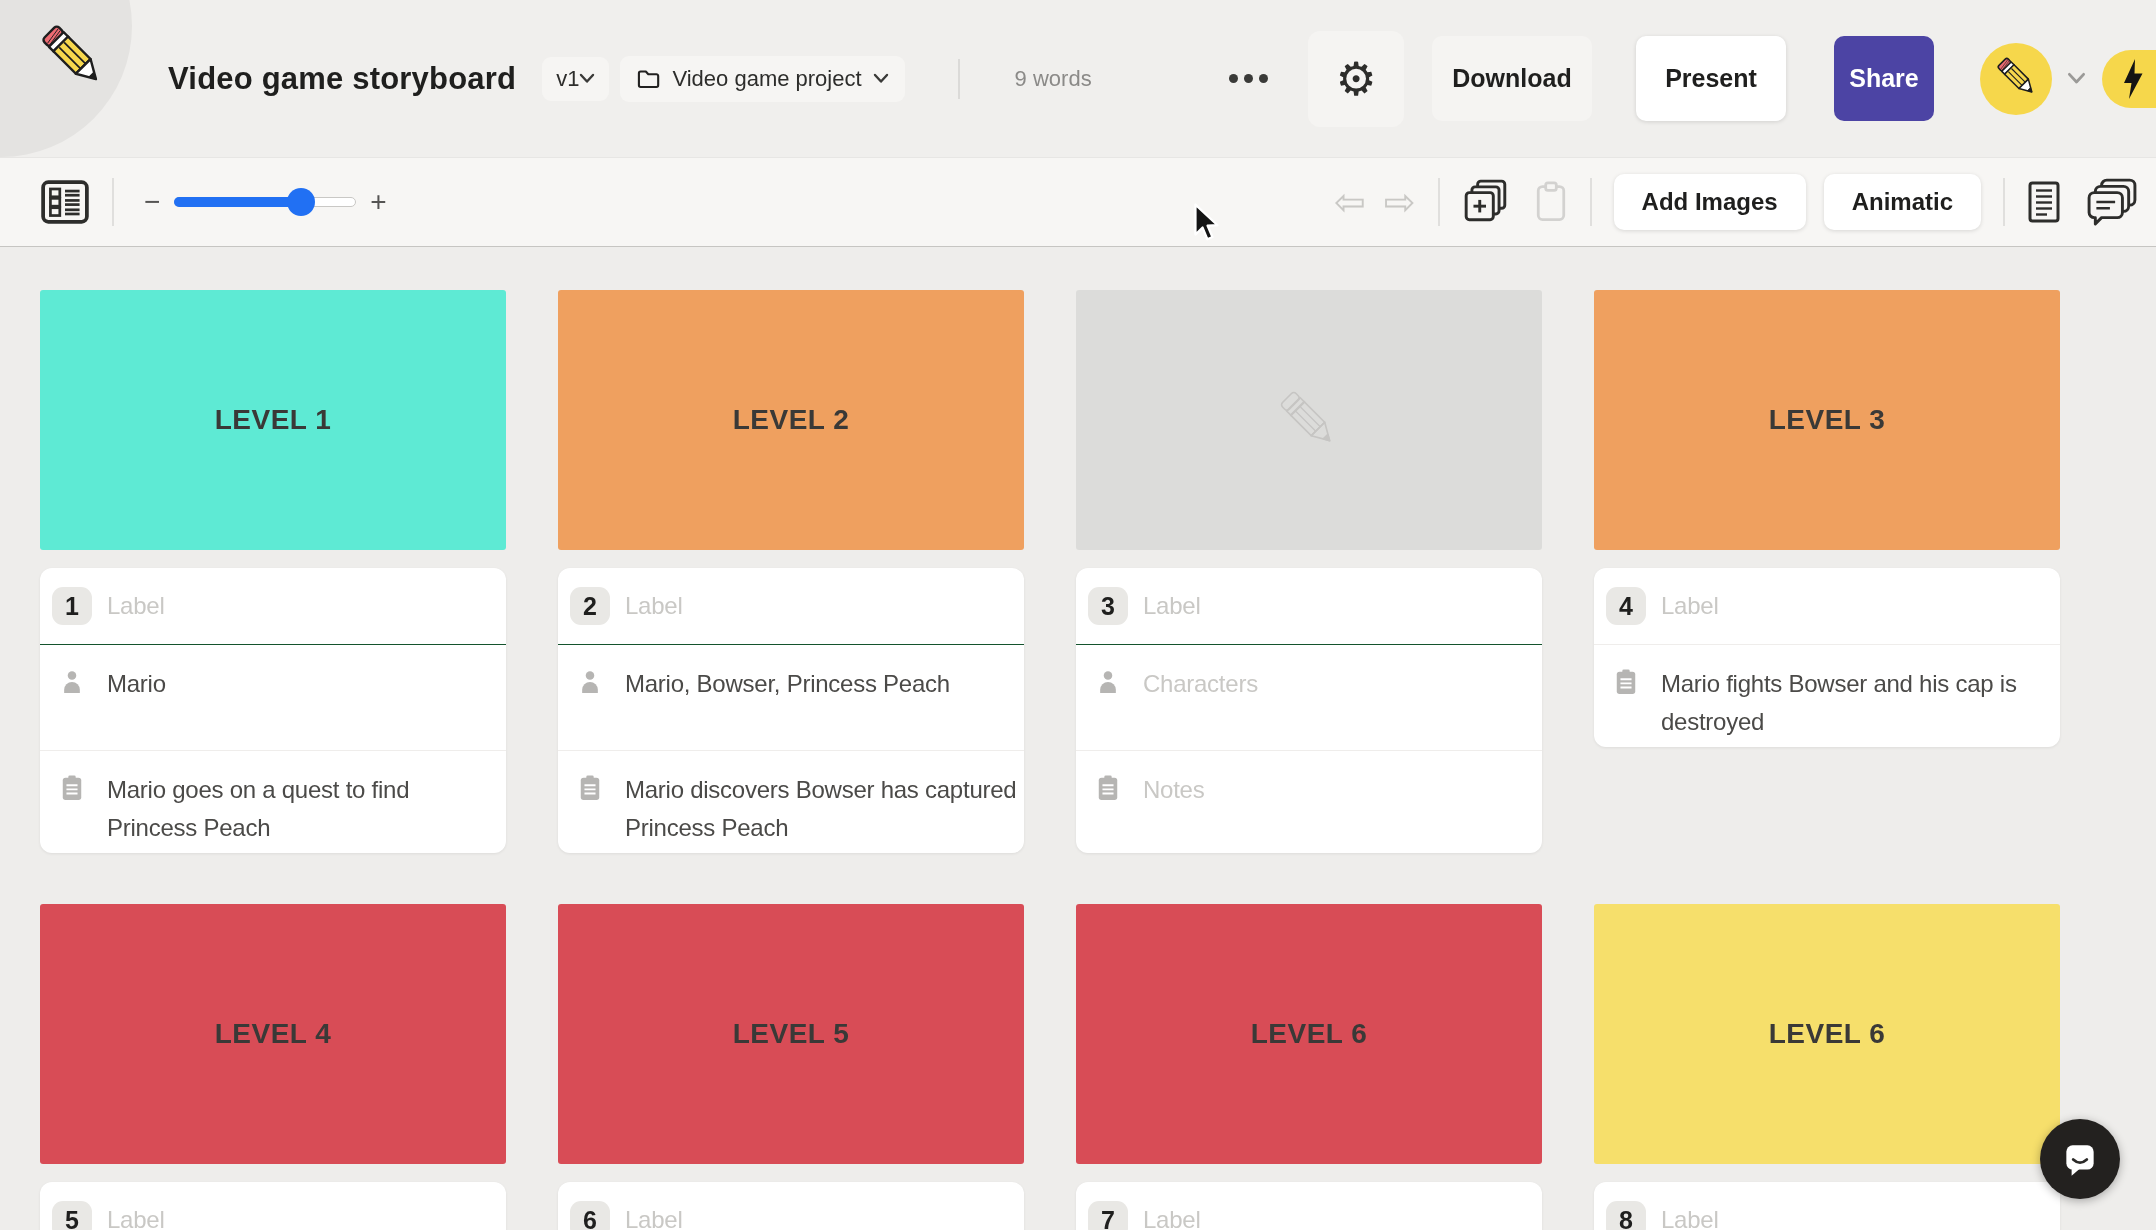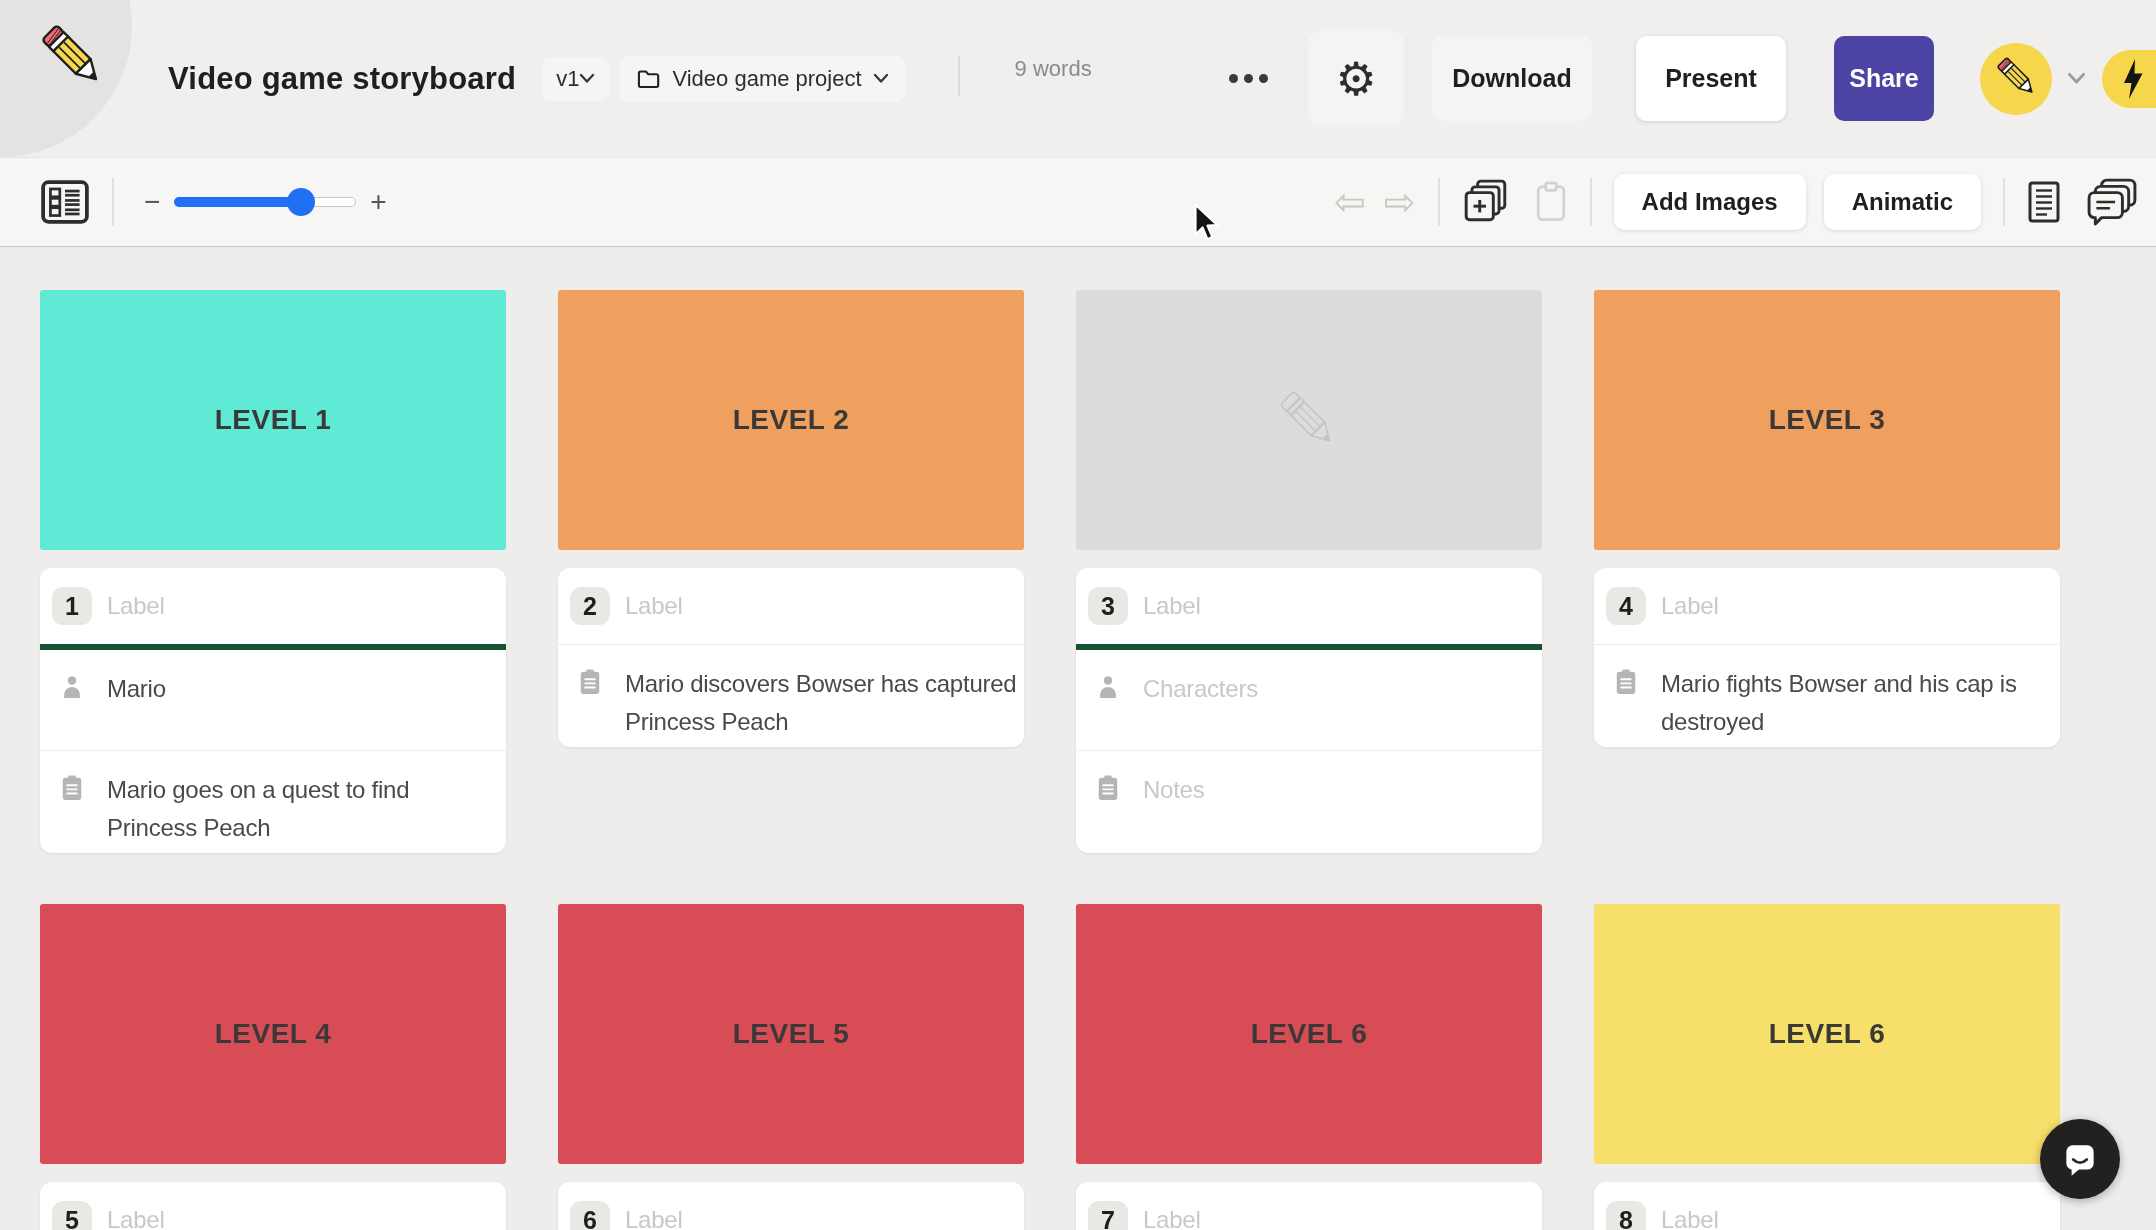--- a/index.html
+++ b/index.html
@@ -10,21 +10,21 @@
   .header { position:relative; height:157px; background:#f0efed;
     display:flex; align-items:center; padding-left:168px; }
   .logo-blob { position:absolute; left:-130px; top:-105px; width:262px; height:262px;
     border-radius:50%; background:#e4e3e1; }
   .logo-pencil { position:absolute; left:36px; top:42px; transform:rotate(45deg); transform-origin:center; }
   .title-col { display:flex; flex-direction:row; gap:11px; }
   .title-row { display:flex; align-items:center; gap:26px; }
   .doc-title { font-size:31px; font-weight:700; color:#1f1f1e; letter-spacing:0.2px; }
   .chip { display:flex; align-items:center; background:#f6f5f3;
     border-radius:9px; padding:9px 14px; font-size:22px; color:#2d2d2b; cursor:default; }
-  .proj-row { display:flex; align-items:flex-start;gap:31px; }
+  .proj-row { display:flex; align-items:center;gap:31px; }
   .proj-pill { display:flex; align-items:center; gap:11px; background:#f6f5f3;
     border-radius:9px; padding:10px 16px; font-size:22px; color:#2d2d2b; }
   .vdivider { width:2px; height:40px; background:#dbdad8; margin:0 0 0 22px; }
   .word-count { font-size:22px; color:#8b8a88; margin-left:24px; }
 
   .header-right { position:absolute; right:0; top:0; height:157px; display:flex; align-items:center; }
   .dots { display:flex; gap:6px; }
   .dots i { width:9px; height:9px; border-radius:50%; background:#3a3a38; }
   .gear-tile { width:96px; height:96px; background:#f5f4f2; border-radius:12px;
     display:flex; align-items:center; justify-content:center; margin-left:40px;
@@ -68,21 +68,21 @@
   .frame-image-label { font-size:28px; font-weight:700; color:#3a3937; letter-spacing:0.5px; }
   .pencil-ph { position:absolute; transform:rotate(45deg); }
   .frame-details { margin-top:18px; background:#ffffff; border-radius:12px;
     box-shadow:0 1px 3px rgba(0,0,0,0.07); overflow:hidden; }
   .detail-row { display:flex; }
   .label-row { height:76px; align-items:center; padding:0 16px 0 12px; cursor:text; }
   .badge { width:40px; height:38px; background:#e9e8e5; border-radius:11px; flex:0 0 40px;
     display:flex; align-items:center; justify-content:center;
     font-size:25px; font-weight:700; color:#1f1f1e; }
   .label-row .row-text { margin-left:15px; }
-  .chars-row { min-height:106px; border-top:6px solid #14532d; padding:20px 6px 0 20px; cursor:text; }
+  .chars-row { min-height:106px; border-top:1px solid #14532d; padding:20px 6px 0 20px; cursor:text; }
   .notes-row { min-height:103px; border-top:1px solid #efedeb; padding:20px 6px 0 20px; cursor:text; }
   .row-icon { flex:0 0 24px; margin-right:23px; margin-top:3px; }
   .row-text { font-size:24px; line-height:38px; color:#4b4a48; letter-spacing:-0.25px; }
   .placeholder { color:#c9c8c5; }
 
   
   .chat-fab { position:absolute; left:2040px; top:1119px; width:80px; height:80px; border-radius:50%;
     background:#23211f; box-shadow:0 2px 10px rgba(0,0,0,0.3); display:flex;
     align-items:center; justify-content:center; cursor:pointer; }
   .cursor { position:absolute; left:1192px; top:203px; pointer-events:none; }
@@ -311,20 +311,26 @@
       <div class="frame">
     <div class="frame-image" style="background: rgb(239, 160, 95);">
       <span class="frame-image-label">LEVEL 2</span>
 
     </div>
     <div class="frame-details">
       <div class="detail-row label-row">
         <span class="badge">2</span>
         <span class="row-text placeholder">Label</span>
       </div>
+      <div class="detail-row chars-row">
+        <svg class="row-icon" width="24" height="26" viewBox="0 0 26 26">
+              <use href="#person-glyph"></use>
+            </svg>
+        <span class="row-text">Mario, Bowser, Princess Peach</span>
+      </div>
       <div class="detail-row notes-row">
         <svg class="row-icon" width="24" height="28" viewBox="0 0 26 30">
               <use href="#clipboard-glyph"></use>
             </svg>
         <span class="row-text">Mario discovers Bowser has captured Princess Peach</span>
       </div>
     </div>
   </div>
       <div class="frame">
     <div class="frame-image img-placeholder">

